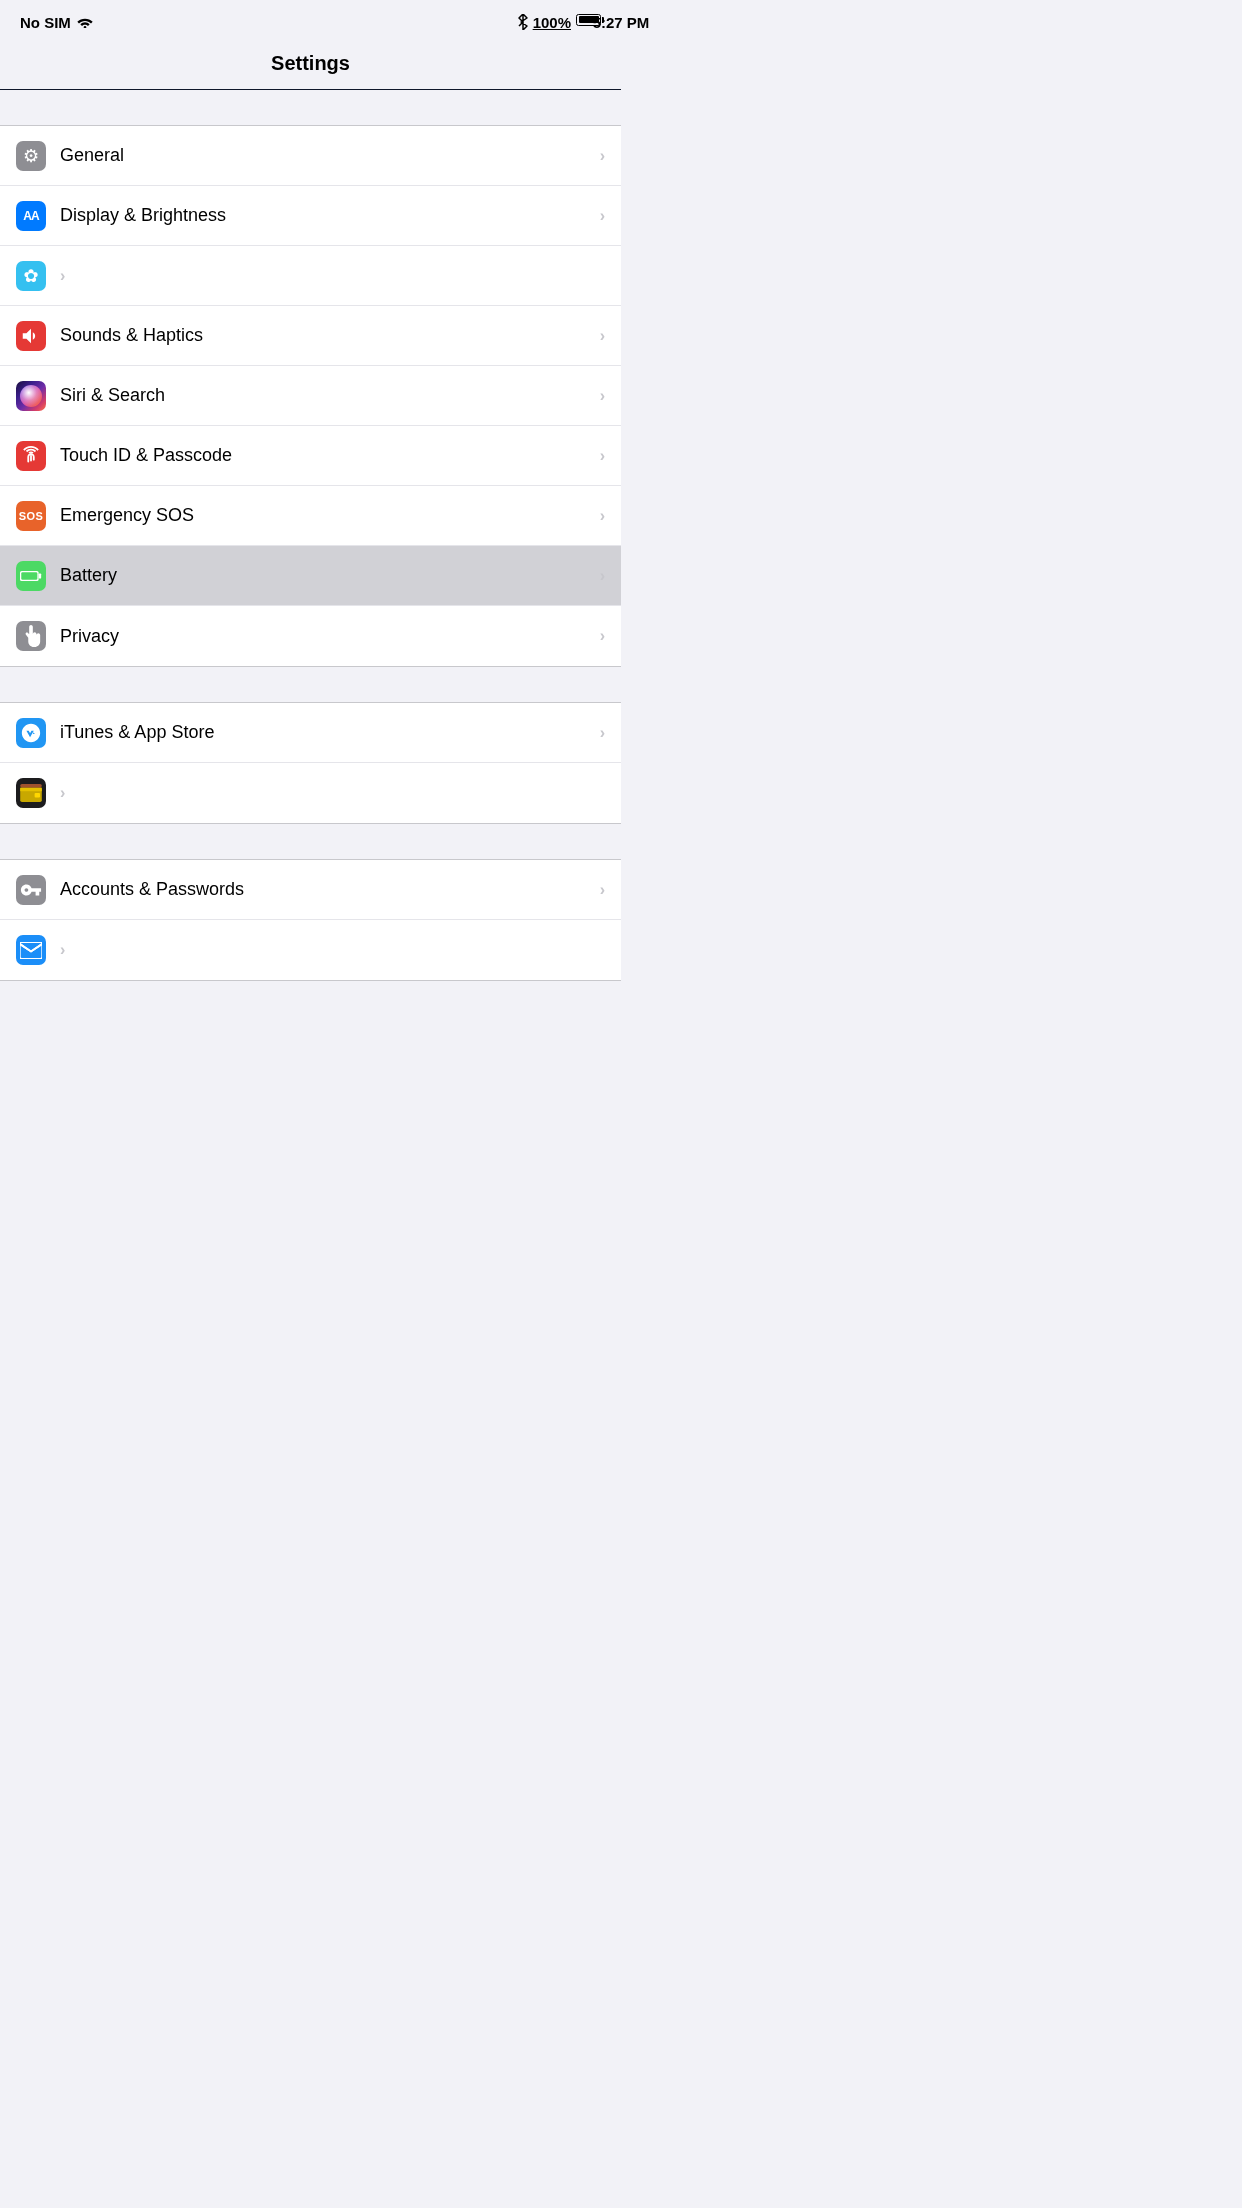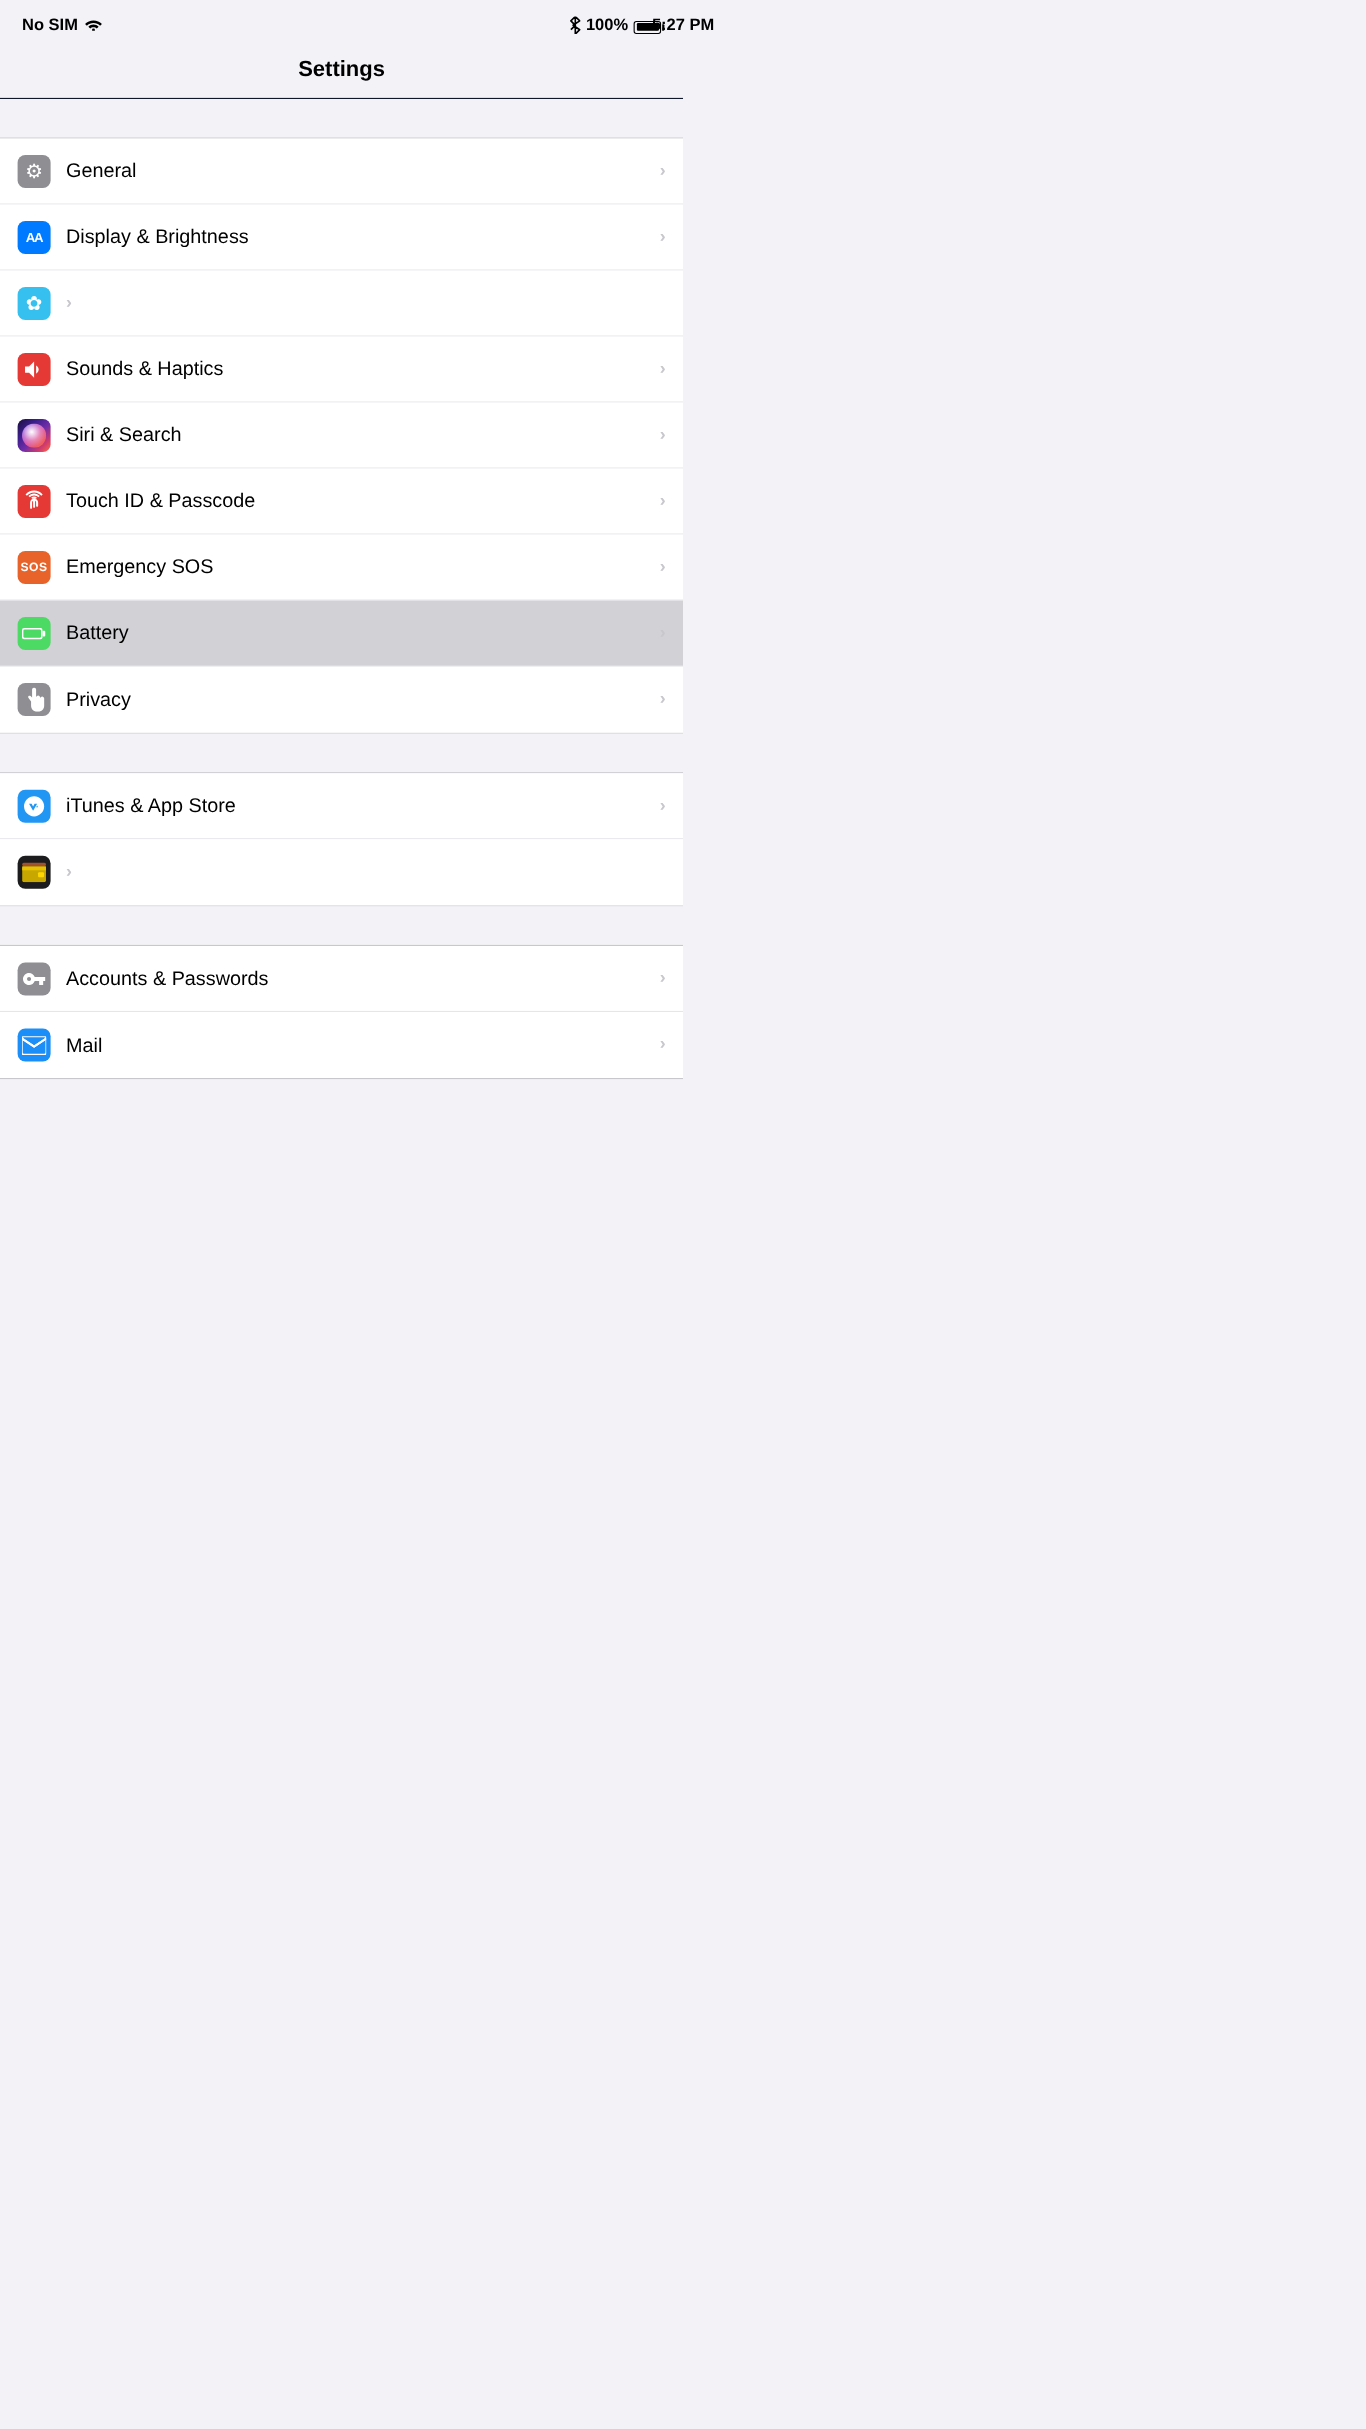--- a/index.html
+++ b/index.html
@@ -33,22 +33,23 @@
       font-size: 15px;
       font-weight: 600;
       position: absolute;
       left: 50%;
       transform: translateX(-50%);
     }
     .status-right {
       font-size: 15px;
       font-weight: 600;
       display: flex;
-      align-items: flex-end;
+      align-items: flex-start;
       gap: 5px;
+      text-decoration: underline;
     }
     .battery-icon {
       display: inline-flex;
       align-items: center;
     }
     .battery-body {
       width: 25px;
       height: 12px;
       border: 1.5px solid #000;
       border-radius: 2.5px;
@@ -339,17 +340,16 @@
       <div class="settings-row">
         <div class="row-icon icon-mail">
           <svg width="22" height="17" viewBox="0 0 24 18">
             <rect x="0" y="0" width="24" height="18" rx="2" fill="none" stroke="white" stroke-width="0"></rect>
             <path d="M0 0h24v18H0z" fill="#1b8ef8" style="display:none"></path>
             <path d="M0 2l12 8L24 2" stroke="white" stroke-width="2" fill="none"></path>
             <rect x="0" y="0" width="24" height="18" rx="2" fill="none" stroke="white" stroke-width="1.5"></rect>
             <path d="M0 2l12 8 12-8" stroke="white" stroke-width="2" fill="none"></path>
           </svg>
         </div>
-        <span class="row-label">Mail</span>
         <span class="chevron">›</span>
       </div>
     </div>
   </div>
 
 </body></html>

